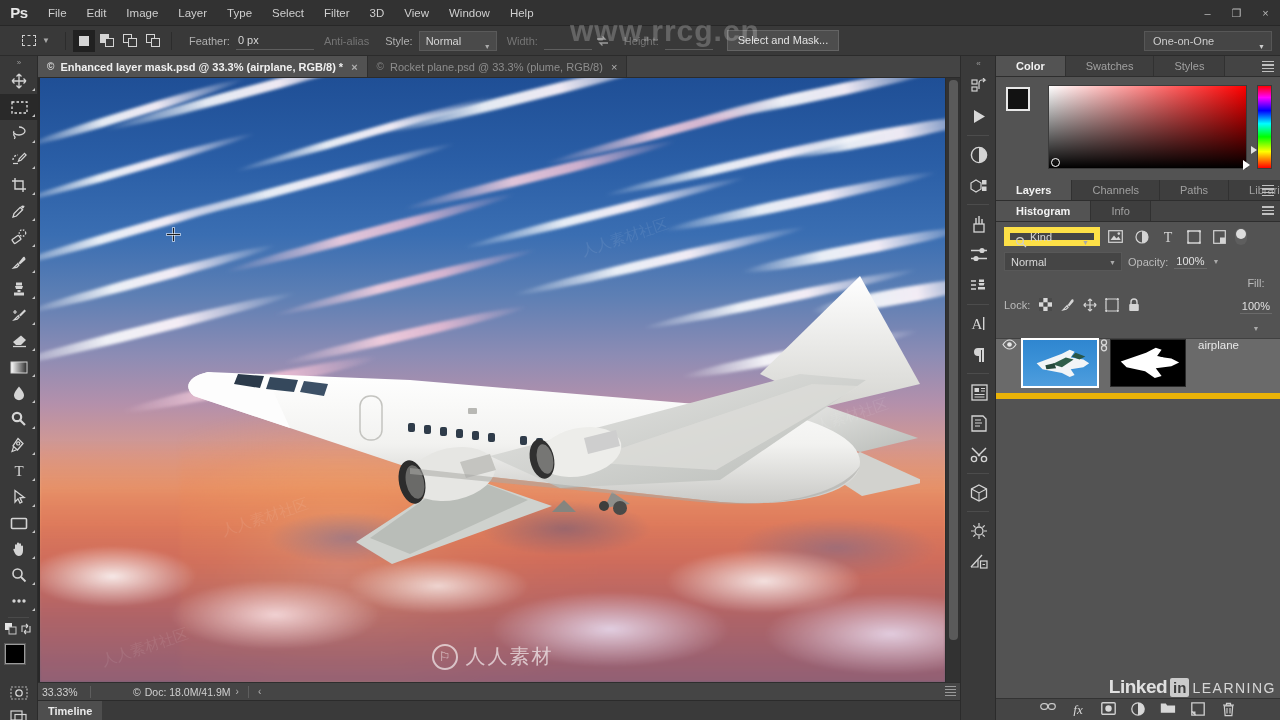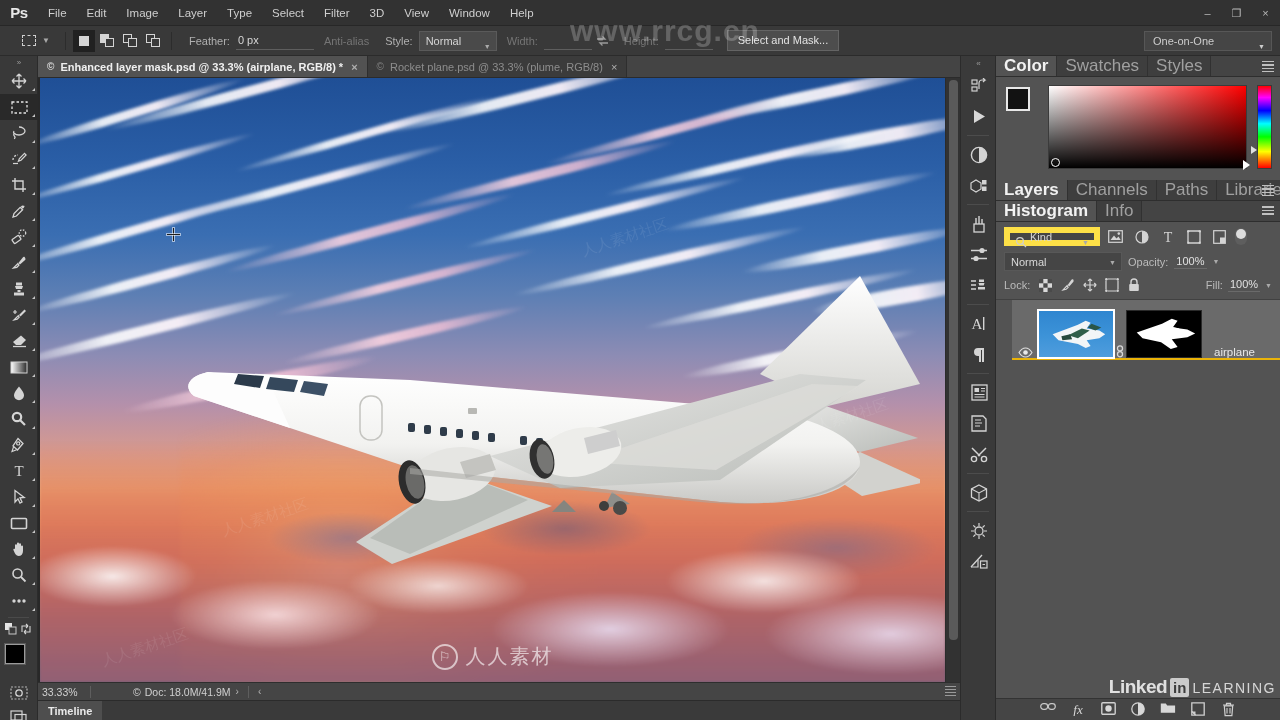--- a/index.html
+++ b/index.html
@@ -253,21 +253,21 @@
   }
   .rail-div { height: 1px; background: #4c4c4c; margin: 3px 6px; }
 
   
   .panels { position: absolute; left: 996px; top: 56px; width: 284px; height: 664px; background: #535353; }
   .panel-tabs {
     display: flex; align-items: stretch; height: 21px; background: #444;
     border-bottom: 1px solid #2e2e2e; position: relative;
   }
   .ptab {
-    padding: 0 8px; display: flex; align-items: center; font-size: 17px;
+    padding: 0 20px; display: flex; align-items: center; font-size: 11px;
     color: #a0a0a0; background: #3e3e3e; border-right: 1px solid #313131;
   }
   .ptab.active { background: #535353; color: #f2f2f2; font-weight: bold; }
   .pmenu {
     position: absolute; right: 6px; top: 5px; width: 12px; height: 11px;
     background: repeating-linear-gradient(to bottom, #c0c0c0 0 1.5px, transparent 1.5px 3.5px);
   }
   .color-body { height: 103px; background: #535353; position: relative; padding: 8px; display: flex; }
   .fgbg { position: relative; width: 38px; height: 40px; margin-right: 6px; }
   .fgbg .f {
@@ -336,26 +336,26 @@
   .blend-select .cv { position: absolute; right: 5px; top: 6px; font-size: 7px; color: #aaa; }
   .op-label { font-size: 11px; color: #bbb; }
   .op-val {
     font-size: 11px; color: #e0e0e0; border-bottom: 1px solid #6a6a6a;
     padding: 0 2px 1px;
   }
   .op-caret { font-size: 7px; color: #aaa; }
   .lock-row { display: flex; align-items: center; gap: 7px; padding: 2px 8px 6px; }
   .lock-label { font-size: 11px; color: #bbb; margin-right: 1px; }
   .lock-ic { width: 15px; height: 16px; display: flex; align-items: center; justify-content: center; }
-  .fill-group { margin-left: auto; display: flex; align-items: center; gap: 5px; }
+  .fill-group { margin-left: auto; display: flex; align-items: center; gap: 11px; flex-direction: column; }
 
   .layers-list { border-top: 1px solid #414141; }
   .layer-row {
-    display: flex; align-items: flex-end; height: 60px; position: relative;
-    border-bottom: 2px solid #eab308; background: #555; margin-left: 16px;
+    display: flex; align-items: flex-start; height: 60px; position: relative;
+    border-bottom: 6px solid #eab308; background: #555;
   }
   .layer-row.selected { background: #6a6a6a; }
   .eye-cell { width: 26px; display: flex; align-items: center; justify-content: center; }
   .thumb-img {
     width: 76px; height: 48px; border: 1px solid #2a2a2a; position: relative; overflow: hidden;
   }
   .thumb-img.sel-outline { outline: 2px solid #ffffff; outline-offset: -1px; }
   .thumb-sky {
     position: absolute; inset: 0;
     background: linear-gradient(to bottom, #2f86d0 0%, #3d93d8 55%, #4f9ddd 100%);

